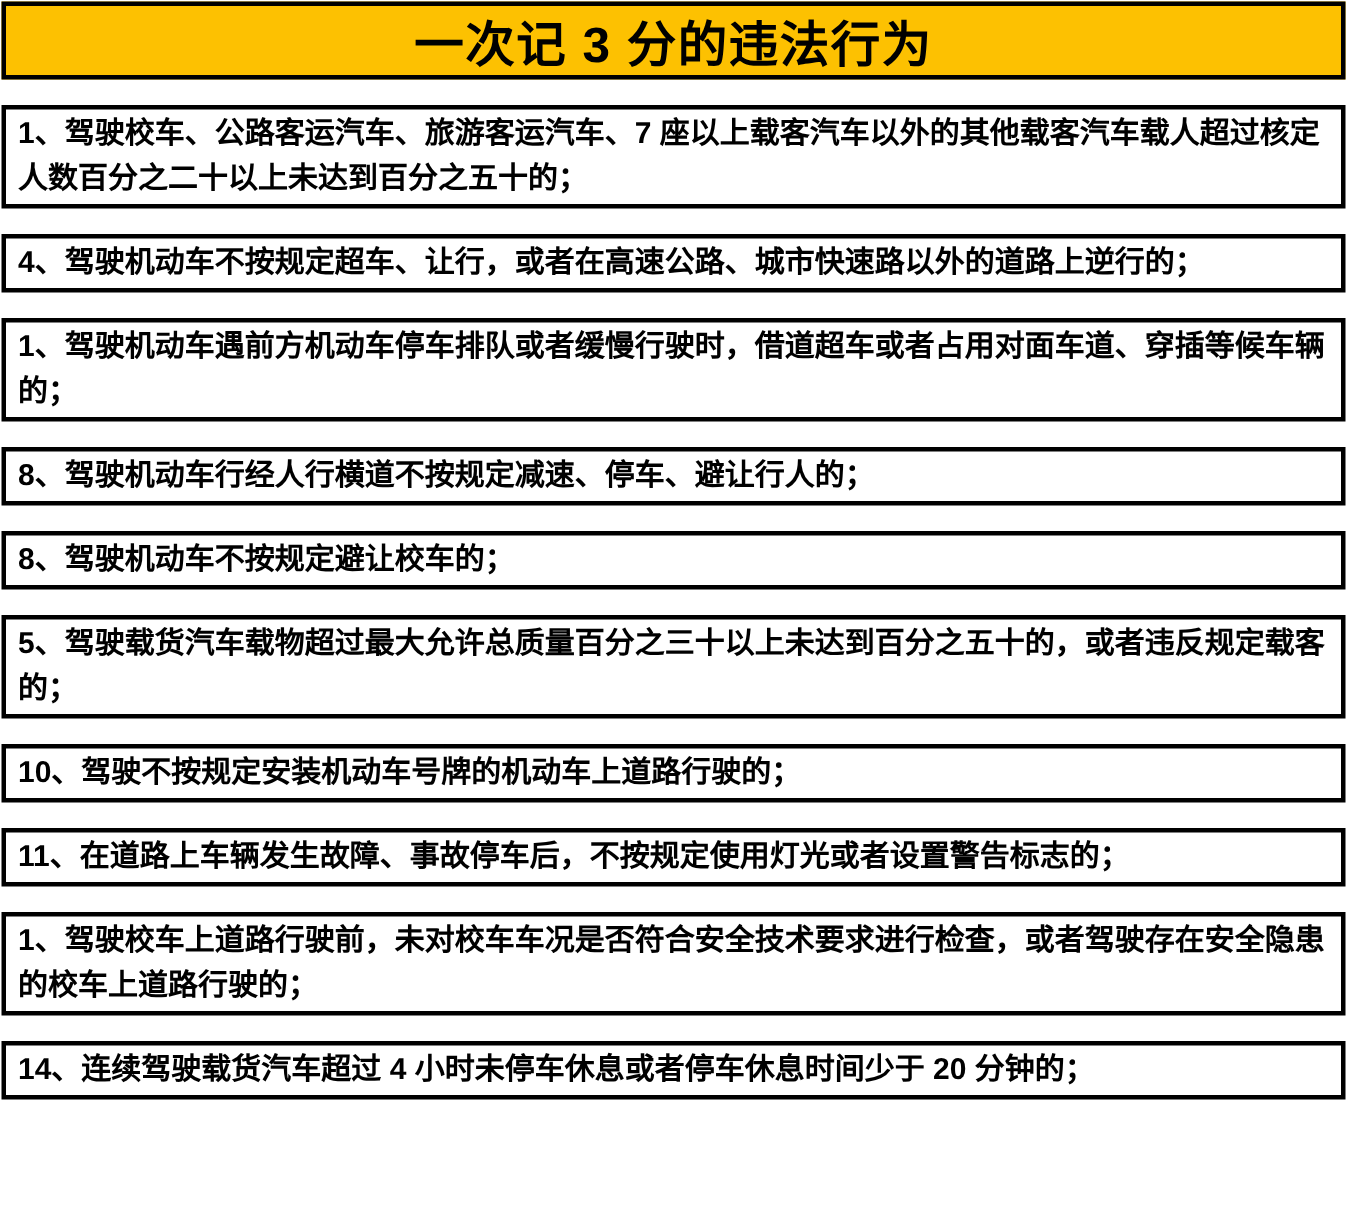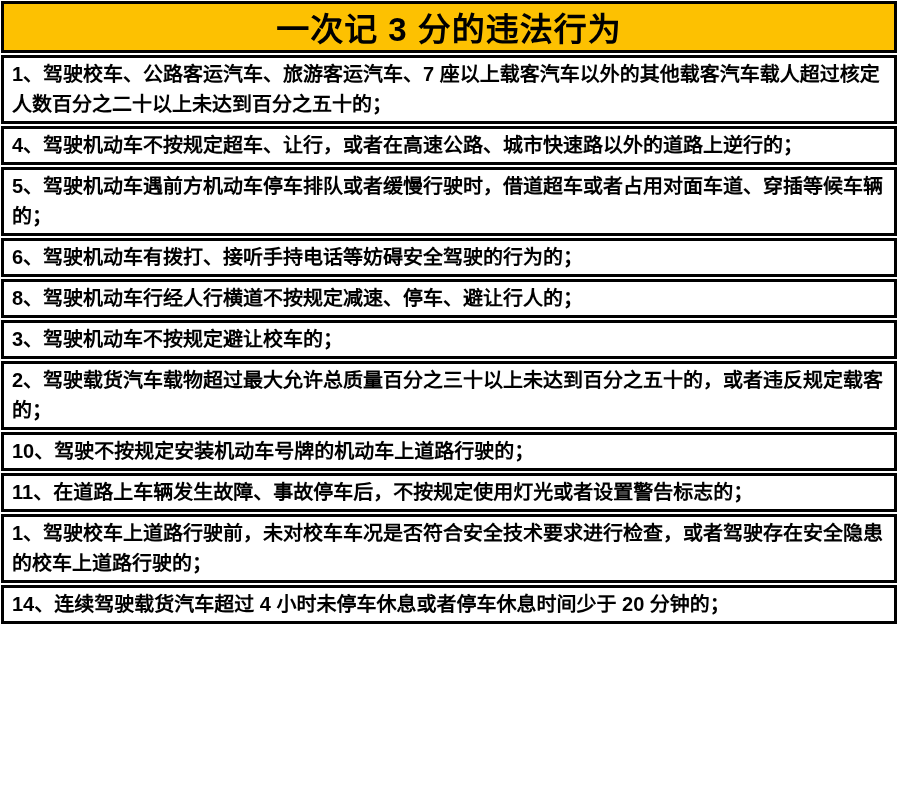--- a/index.html
+++ b/index.html
@@ -37,20 +37,21 @@
   }
   .header-title {
     font-size: 33px;
     font-weight: 700;
     letter-spacing: 1px;
     color: #000000;
     white-space: nowrap;
   }
   .row {
     padding: 1px 8px 2px 8px;
+    margin-top: 15px;
   }
   .row-text {
     font-size: 20px;
     font-weight: 700;
     line-height: 30px;
     color: #000000;
     word-break: break-all;
     text-align: left;
   }
 </style>
@@ -64,33 +65,30 @@
       <div class="header-title">一次记 3 分的违法行为</div>
     </div>
 
     <div class="box row">
       <div class="row-text">1、驾驶校车、公路客运汽车、旅游客运汽车、7 座以上载客汽车以外的其他载客汽车载人超过核定人数百分之二十以上未达到百分之五十的；</div>
     </div>
     <div class="box row">
       <div class="row-text">4、驾驶机动车不按规定超车、让行，或者在高速公路、城市快速路以外的道路上逆行的；</div>
     </div>
     <div class="box row">
-      <div class="row-text">5、驾驶机动车遇前方机动车停车排队或者缓慢行驶时，借道超车或者占用对面车道、穿插等候车辆的；</div>
-    </div>
-    <div class="box row">
-      <div class="row-text">6、驾驶机动车有拨打、接听手持电话等妨碍安全驾驶的行为的；</div>
+      <div class="row-text">1、驾驶机动车遇前方机动车停车排队或者缓慢行驶时，借道超车或者占用对面车道、穿插等候车辆的；</div>
     </div>
     <div class="box row">
       <div class="row-text">8、驾驶机动车行经人行横道不按规定减速、停车、避让行人的；</div>
     </div>
     <div class="box row">
-      <div class="row-text">3、驾驶机动车不按规定避让校车的；</div>
+      <div class="row-text">8、驾驶机动车不按规定避让校车的；</div>
     </div>
     <div class="box row">
-      <div class="row-text">2、驾驶载货汽车载物超过最大允许总质量百分之三十以上未达到百分之五十的，或者违反规定载客的；</div>
+      <div class="row-text">5、驾驶载货汽车载物超过最大允许总质量百分之三十以上未达到百分之五十的，或者违反规定载客的；</div>
     </div>
     <div class="box row">
       <div class="row-text">10、驾驶不按规定安装机动车号牌的机动车上道路行驶的；</div>
     </div>
     <div class="box row">
       <div class="row-text">11、在道路上车辆发生故障、事故停车后，不按规定使用灯光或者设置警告标志的；</div>
     </div>
     <div class="box row">
       <div class="row-text">1、驾驶校车上道路行驶前，未对校车车况是否符合安全技术要求进行检查，或者驾驶存在安全隐患的校车上道路行驶的；</div>
     </div>

